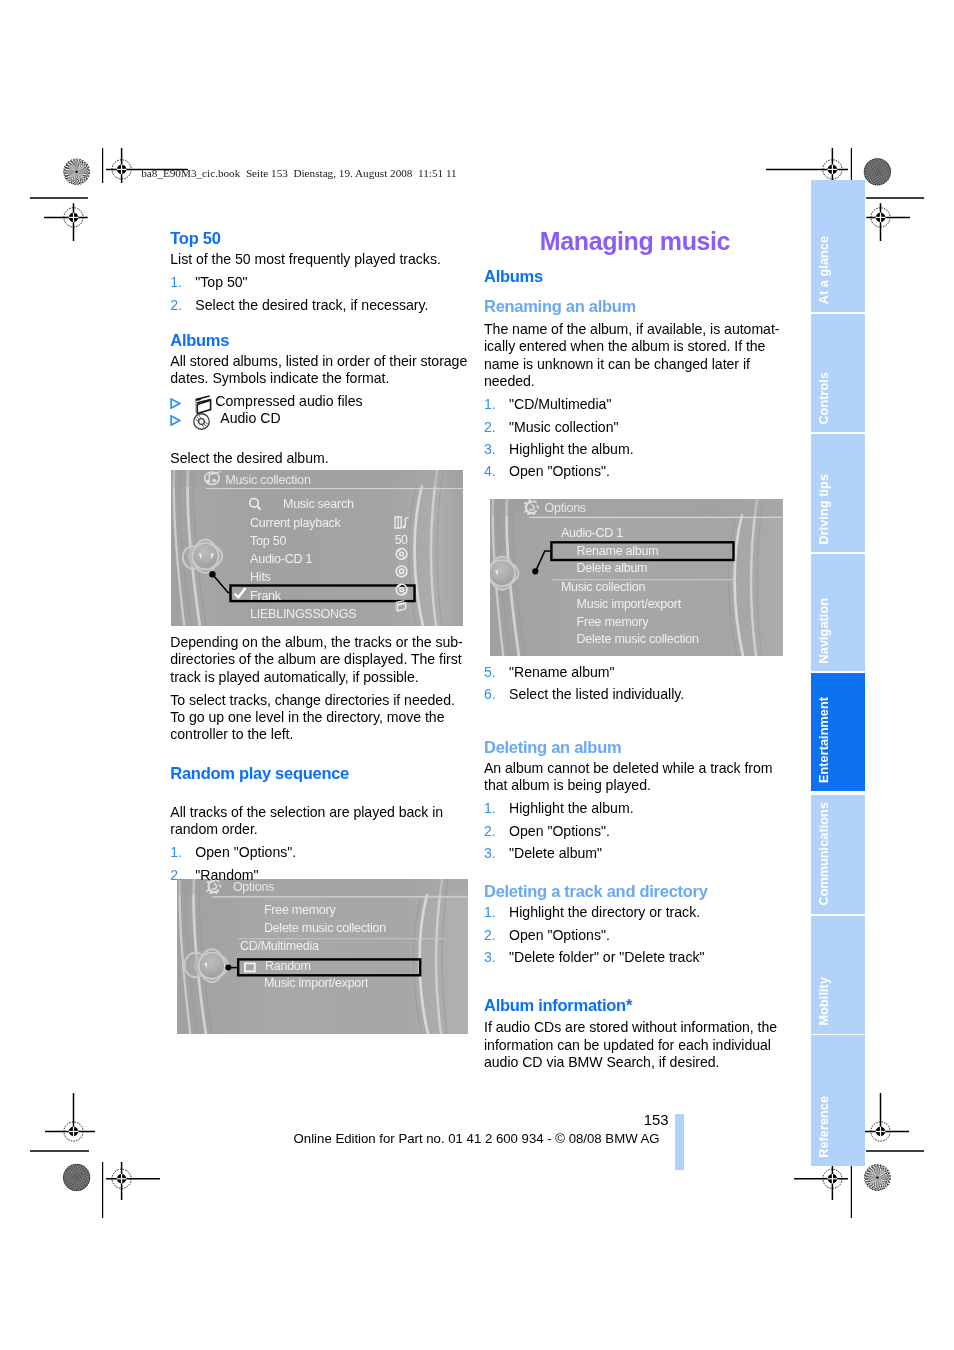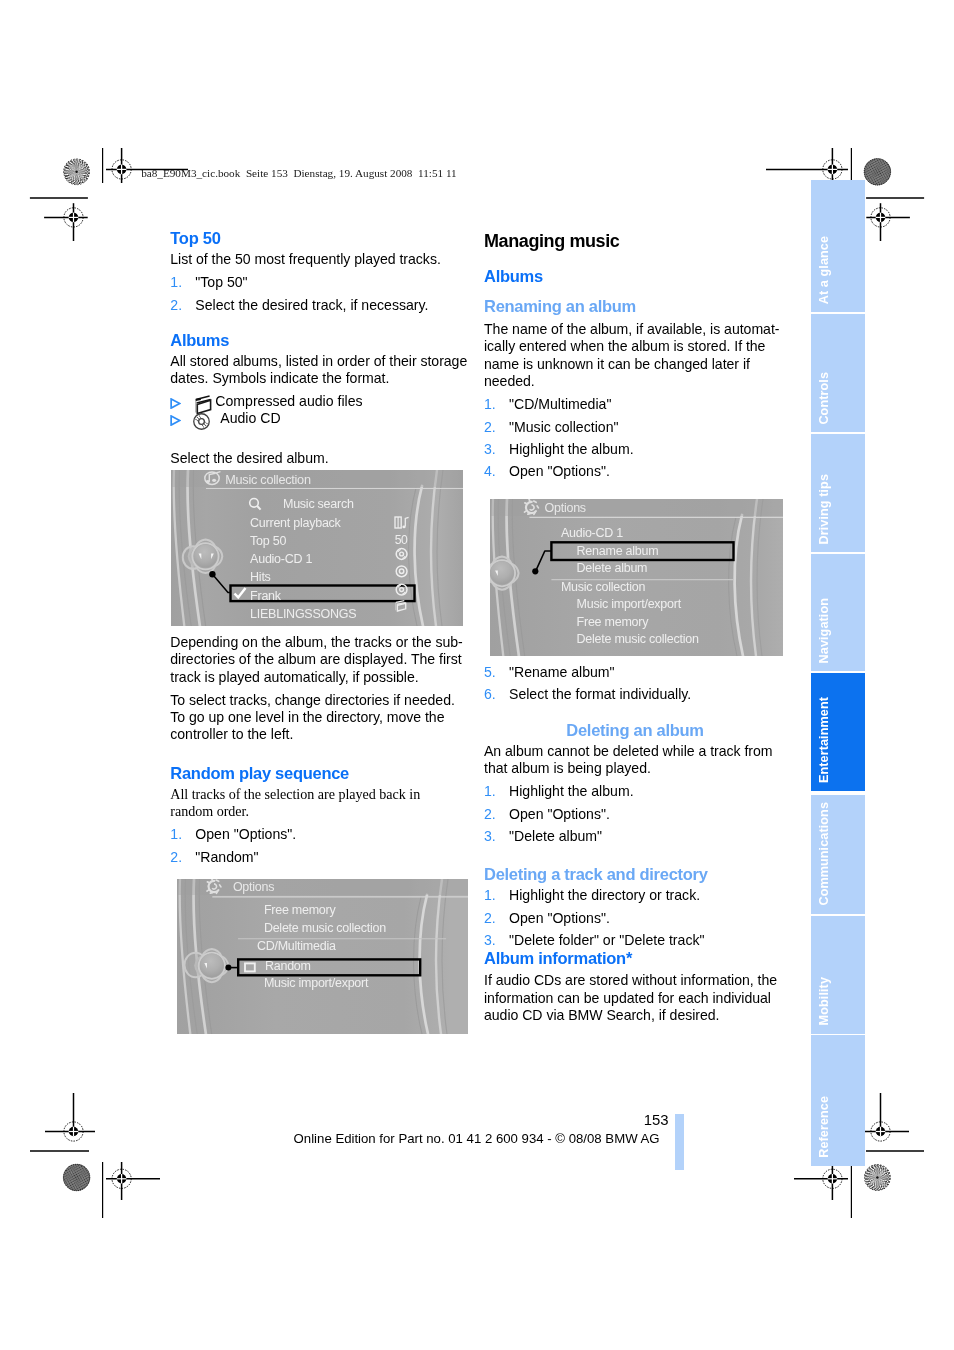--- a/index.html
+++ b/index.html
@@ -8,21 +8,21 @@
   .page{position:absolute;left:0;top:0;width:954px;height:1350px;}
   .abs{position:absolute;}
 
   
 
   
   .runhead{position:absolute;font-family:"Liberation Serif",serif;font-size:11.2px;color:#1a1a1a;white-space:pre;}
 
   
   .col{position:absolute;}
-  .h1{color:#000000;font-weight:bold;font-size:18px;line-height:24px;letter-spacing:-0.4px;}
+  .h1{color:#8b5cf6;font-weight:bold;font-size:25px;line-height:24px;letter-spacing:-0.4px;text-align:center;}
   .h2{color:#0a70f7;font-weight:bold;font-size:16.5px;line-height:19px;letter-spacing:-0.28px;}
   .h3{color:#6aa8f5;font-weight:bold;font-size:16.5px;line-height:19px;letter-spacing:-0.28px;}
   .p{color:#000;font-size:14.1px;line-height:17.35px;letter-spacing:-0.03px;white-space:pre-line;}
   .olitem{position:relative;color:#000;font-size:14.1px;line-height:17.35px;padding-left:25px;}
   .olnum{position:absolute;left:0;top:0;color:#2f8ef7;font-size:14.1px;}
   .bulitem{position:relative;color:#000;font-size:14.1px;line-height:17.35px;padding-left:47px;}
   .bultri{position:absolute;left:0px;top:3px;}
   .bulicon{position:absolute;left:20px;top:0px;}
 
   
@@ -428,35 +428,35 @@
 
       <g fill="none" opacity="0.9" transform="translate(37.0,7.5)">
         <path d="M0.2 -5.6 A5.6 5.6 0 1 0 4.4 3.6" stroke="#e6e6e6" stroke-width="2.1" stroke-linecap="round"></path>
         <path d="M0.0 -2.6 A2.6 2.6 0 1 1 -1.9 1.8" stroke="#e6e6e6" stroke-width="1.6"></path>
         <path d="M2.2 -6.4 L4.6 -5.2 M5.6 -1.6 L6.9 0.4 M3.6 4.9 L2.4 6.8 M-1.4 6.2 L-3.6 6.7 M-5.6 3.6 L-7.0 4.6 M-4.6 -3.8 L-6.6 -4.6 M-1.6 -6.4 L-2.4 -8.0" stroke="#e6e6e6" stroke-width="1.7" stroke-linecap="round"></path>
       </g>
     </svg>
     <div class="stxt" style="left:56px;top:1.6px;color:#eaeaea;">Options</div>
     <div class="stxt" style="left:87px;top:25.1px;">Free memory</div>
     <div class="stxt" style="left:87px;top:42.9px;">Delete music collection</div>
-    <div class="stxt" style="left:80px;top:61.3px;">CD/Multimedia</div>
+    <div class="stxt" style="left:63px;top:61.3px;">CD/Multimedia</div>
     <div class="stxt" style="left:88.1px;top:80.8px;">Random</div>
     <div class="stxt" style="left:87px;top:98px;">Music import/export</div>
   </div>
 
   <div class="col" style="left:170.3px;top:634px;width:300px;">
     <div class="p">Depending on the album, the tracks or the sub-
 directories of the album are displayed. The first
 track is played automatically, if possible.</div>
     <div class="p" style="margin-top:5.7px;">To select tracks, change directories if needed.
 To go up one level in the directory, move the
 controller to the left.</div>
 
     <div class="h2" style="margin-top:20px;">Random play sequence</div>
-    <div class="p" style="margin-top:3px;font-family:Liberation Serif, serif;">All tracks of the selection are played back in
+    <div class="p" style="margin-top:21px;">All tracks of the selection are played back in
 random order.</div>
     <div style="margin-top:6px;">
       <div class="olitem"><span class="olnum">1.</span><span>Open "Options".</span></div>
       <div class="olitem" style="margin-top:5px;"><span class="olnum">2.</span><span>"Random"</span></div>
     </div>
   </div>
 
   <div class="col" style="left:484px;top:229px;width:302px;">
     <div class="h1">Managing music</div>
     <div class="h2" style="margin-top:14px;">Albums</div>
@@ -468,39 +468,39 @@
     <div style="margin-top:6px;">
       <div class="olitem"><span class="olnum">1.</span><span>"CD/Multimedia"</span></div>
       <div class="olitem" style="margin-top:5px;"><span class="olnum">2.</span><span>"Music collection"</span></div>
       <div class="olitem" style="margin-top:5px;"><span class="olnum">3.</span><span>Highlight the album.</span></div>
       <div class="olitem" style="margin-top:5px;"><span class="olnum">4.</span><span>Open "Options".</span></div>
     </div>
   </div>
 
   <div class="col" style="left:484px;top:664px;width:302px;">
     <div class="olitem"><span class="olnum">5.</span><span>"Rename album"</span></div>
-    <div class="olitem" style="margin-top:5px;"><span class="olnum">6.</span><span>Select the format individually.</span></div>
-
-    <div class="h3" style="margin-top:17px;text-align:center;">Deleting an album</div>
+    <div class="olitem" style="margin-top:5px;"><span class="olnum">6.</span><span>Select the listed individually.</span></div>
+
+    <div class="h3" style="margin-top:34px;">Deleting an album</div>
     <div class="p" style="margin-top:3px;">An album cannot be deleted while a track from
 that album is being played.</div>
     <div style="margin-top:6px;">
       <div class="olitem"><span class="olnum">1.</span><span>Highlight the album.</span></div>
       <div class="olitem" style="margin-top:5px;"><span class="olnum">2.</span><span>Open "Options".</span></div>
       <div class="olitem" style="margin-top:5px;"><span class="olnum">3.</span><span>"Delete album"</span></div>
     </div>
 
     <div class="h3" style="margin-top:20px;">Deleting a track and directory</div>
     <div style="margin-top:3px;">
       <div class="olitem"><span class="olnum">1.</span><span>Highlight the directory or track.</span></div>
       <div class="olitem" style="margin-top:5px;"><span class="olnum">2.</span><span>Open "Options".</span></div>
       <div class="olitem" style="margin-top:5px;"><span class="olnum">3.</span><span>"Delete folder" or "Delete track"</span></div>
     </div>
 
-    <div class="h2" style="margin-top:0;">Album information*</div>
+    <div class="h2" style="margin-top:30px;">Album information*</div>
     <div class="p" style="margin-top:4px;">If audio CDs are stored without information, the
 information can be updated for each individual
 audio CD via BMW Search, if desired.</div>
   </div>
 
   <div class="tabs">
     <div class="tab" style="top:0px;height:131.9px;">
         <span class="tablabel">At a glance</span>
       </div>
     <div class="tab" style="top:133.5px;height:118.5px;">

